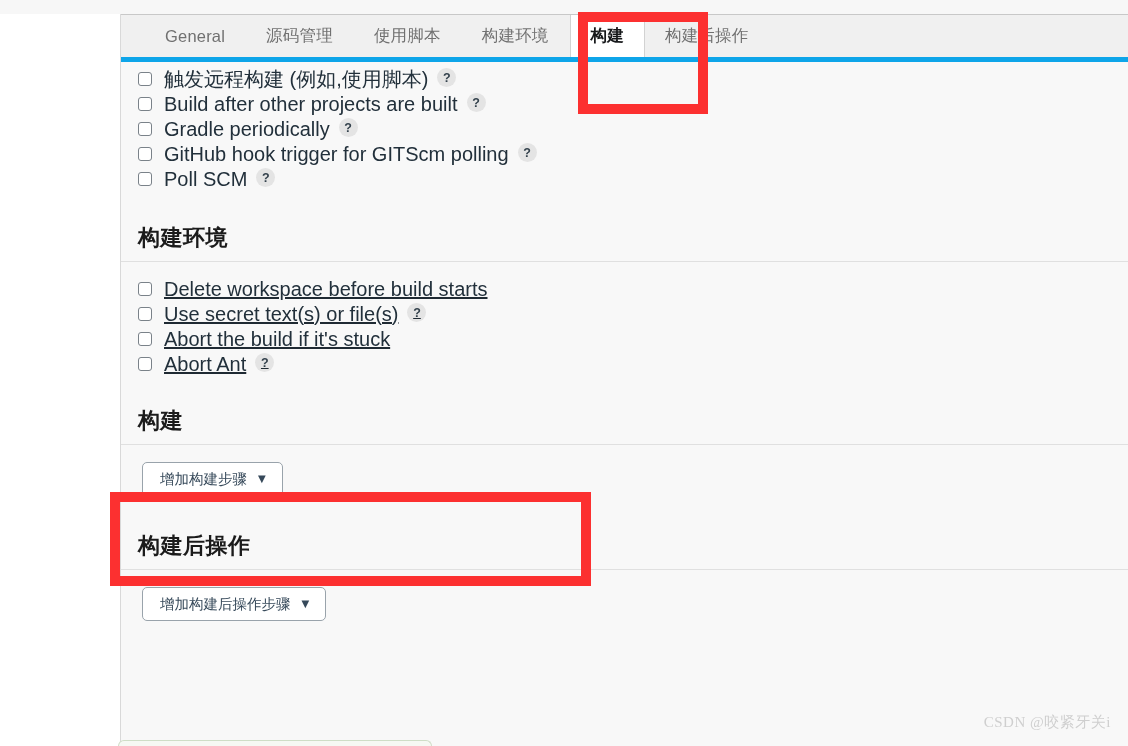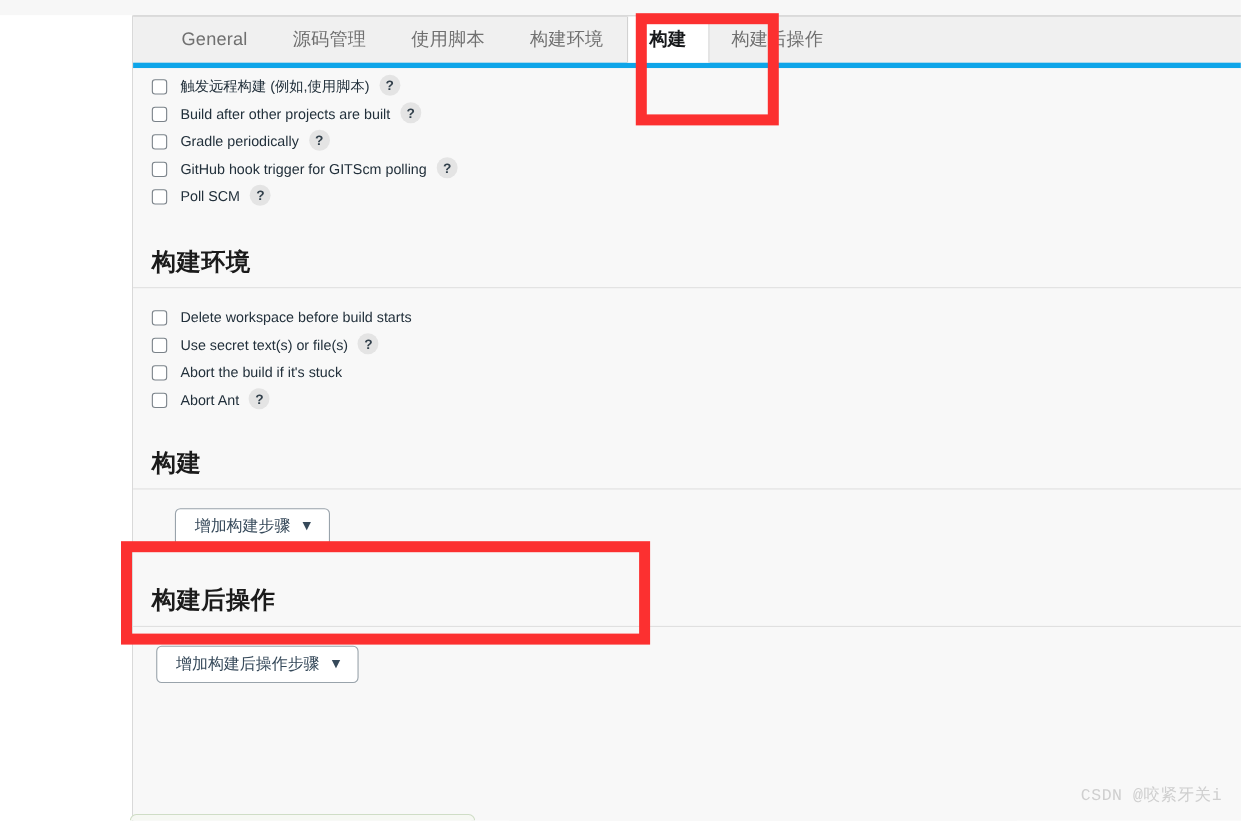--- a/index.html
+++ b/index.html
@@ -101,21 +101,21 @@
     height: 14px;
     border: 1px solid #7a8289;
     border-radius: 3px;
     background: #ffffff;
     box-sizing: border-box;
     margin-right: 12px;
     flex: none;
     cursor: pointer;
   }
   .check-label {
-    font-size: 13px;
+    font-size: 20px;
     color: #22303b;
     line-height: 1;
   }
   .help {
     display: inline-flex;
     align-items: center;
     justify-content: center;
     width: 19px;
     height: 19px;
     border-radius: 50%;
@@ -142,20 +142,21 @@
     padding: 0 0 8px 17px;
     letter-spacing: .5px;
   }
   .section-rule {
     height: 1px;
     background: #e0e0e0;
     width: 100%;
   }
   .section-body {
     padding: 16px 0 10px 0;
+    text-decoration: underline;
   }
 
   
   .dd-btn {
     display: inline-flex;
     align-items: center;
     gap: 11px;
     margin-left: 21px;
     padding: 9px 16px 9px 17px;
     background: #ffffff;
@@ -206,21 +207,21 @@
 
   
   .watermark {
     position: absolute;
     right: 17px;
     bottom: 14px;
     font-size: 15px;
     color: #cfcfcf;
     letter-spacing: .5px;
     z-index: 30;
-    font-family: Liberation Mono, monospace;
+    font-family: Liberation Serif, serif;
     white-space: nowrap;
   }
 </style>
 </head>
 <body>
 
 <div id="page">
 
   <div class="top-strip"></div>
   <div class="left-gutter"></div>
@@ -314,21 +315,21 @@
               <span class="help">?</span>
             </div>
 
           </div>
         </div>
       </div>
 
       <div class="section" style="margin-top:30px;">
         <div class="section-title">构建</div>
         <div class="section-rule"></div>
-        <div class="section-body" style="padding:17px 0 34px 0;margin-left:17px;">
+        <div class="section-body" style="padding:17px 0 34px 0;">
           <button class="dd-btn">
             <span>增加构建步骤</span>
             <span class="caret">▼</span>
           </button>
         </div>
       </div>
 
       <div class="section" style="margin-top:0;">
         <div class="section-title">构建后操作</div>
         <div class="section-rule"></div>

